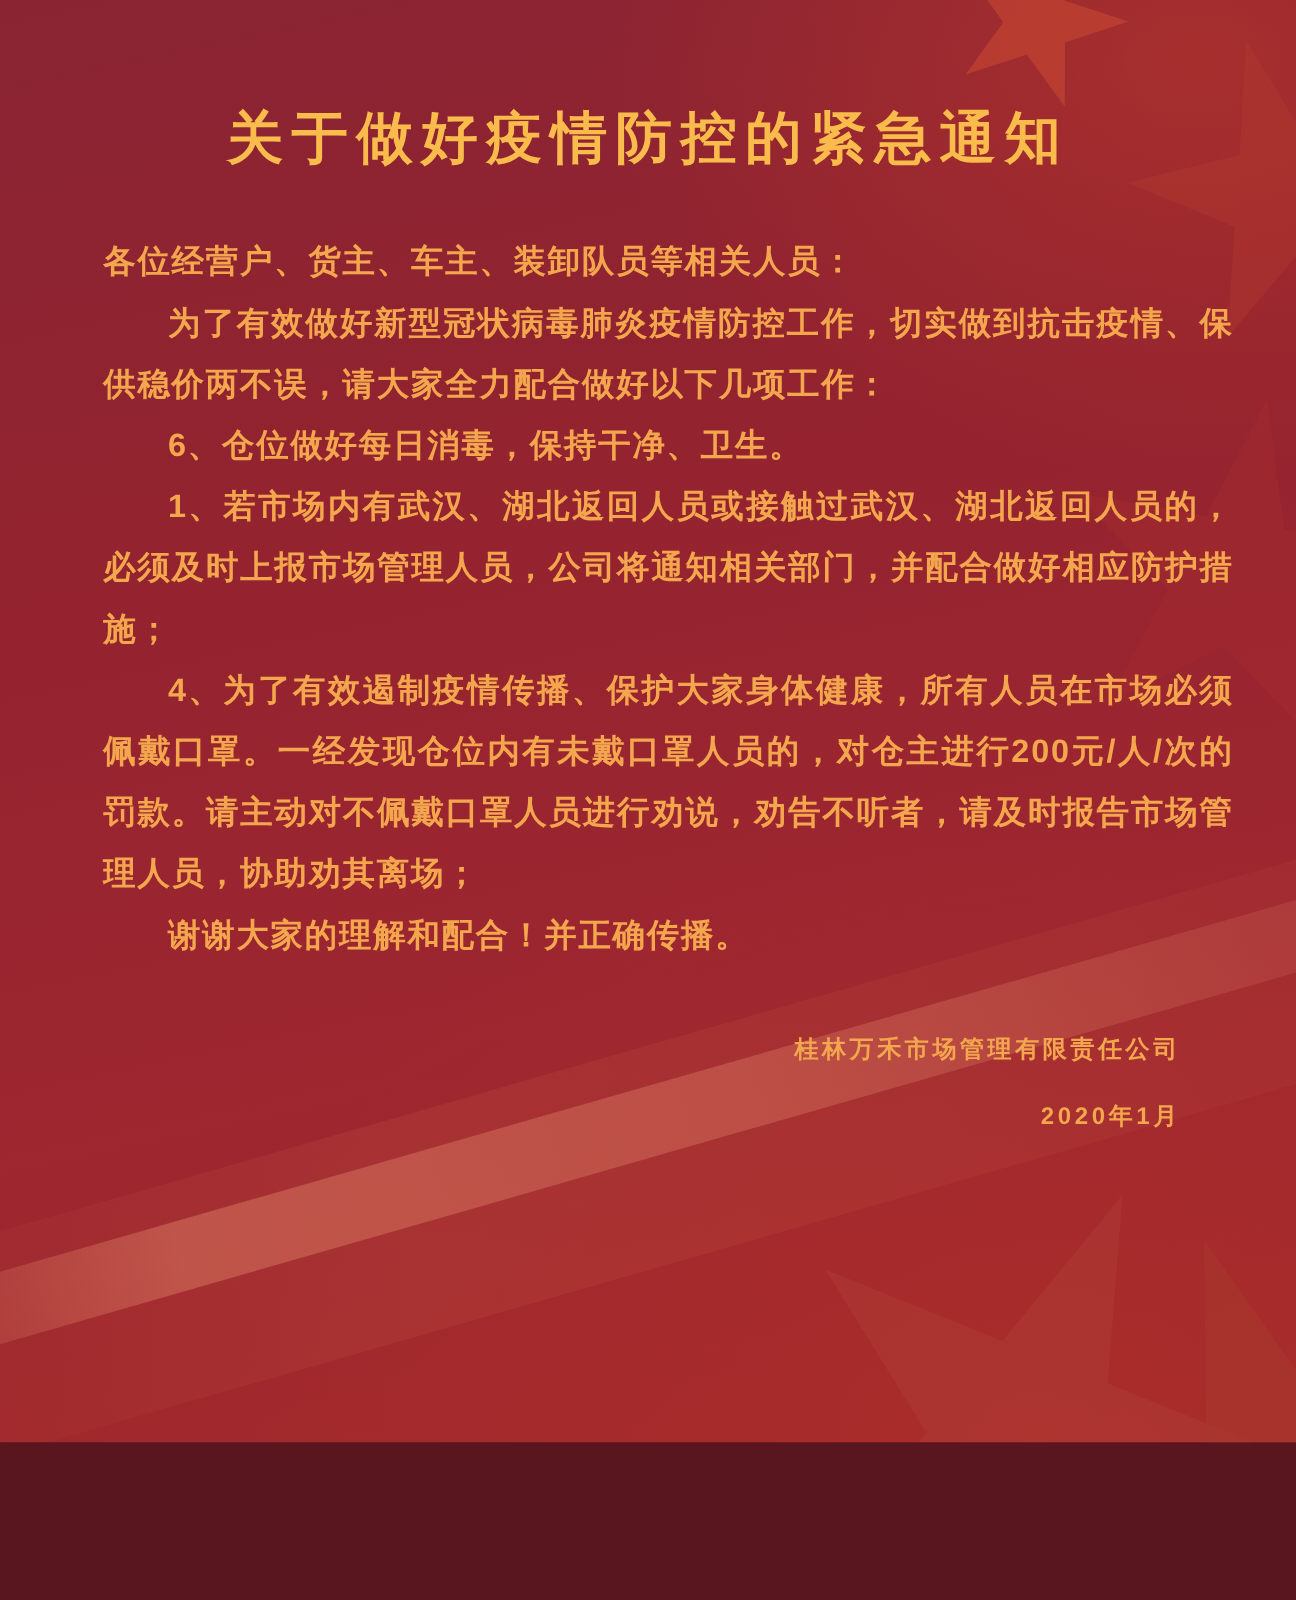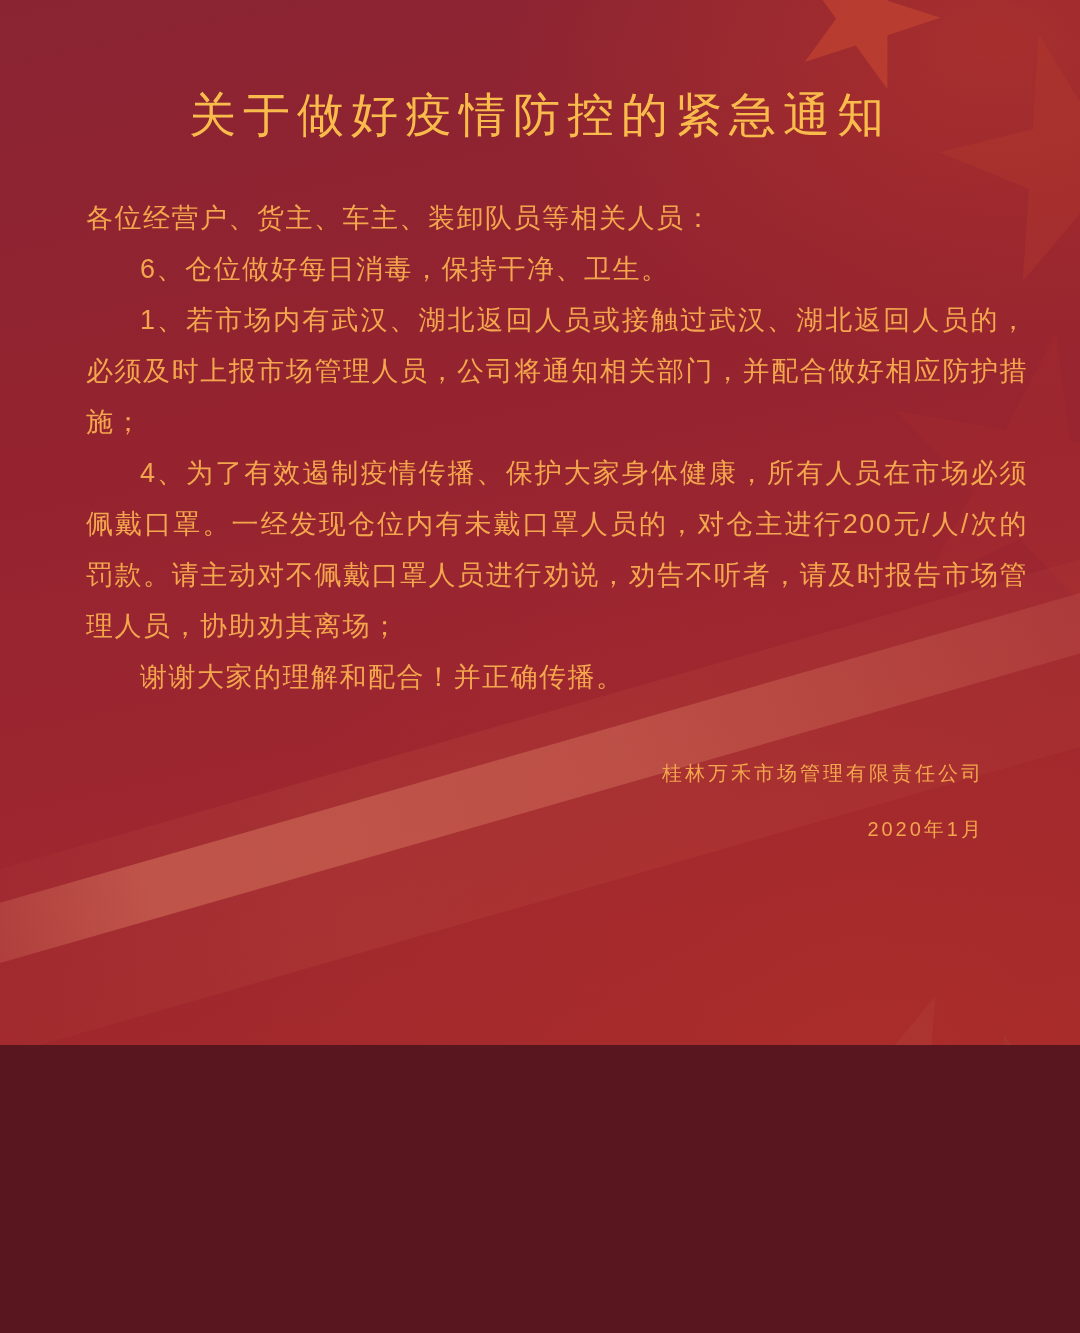--- a/index.html
+++ b/index.html
@@ -3,29 +3,29 @@
 <meta charset="utf-8">
 <style>
   html, body {
     margin: 0;
     padding: 0;
     background: #5a161f;
   }
   .poster {
     position: relative;
     width: 1080px;
-    height: 1045px;
+    height: 1202px;
     margin: 0 auto;
     overflow: hidden;
     background:
       radial-gradient(ellipse 700px 500px at 92% 4%, rgba(187,56,43,0.55), rgba(187,56,43,0) 70%),
       radial-gradient(ellipse 900px 700px at 80% 100%, rgba(178,48,40,0.45), rgba(178,48,40,0) 75%),
       linear-gradient(168deg, #8a2433 0%, #93232f 35%, #9c2630 62%, #a42a2b 100%);
     font-family: "Liberation Sans", "DejaVu Sans", sans-serif;
-    font-weight: normal;
+    font-weight: bold;
   }
 
   
   .star {
     position: absolute;
     clip-path: polygon(50% 0%, 61% 35%, 98% 35%, 68% 57%, 79% 91%, 50% 70%, 21% 91%, 32% 57%, 2% 35%, 39% 35%);
   }
   .star-top-small {
     left: 790px; top: -58px;
     width: 150px; height: 150px;
@@ -127,20 +127,21 @@
   <div class="star star-mid-right-faint"></div>
   <div class="star star-bottom-outline"></div>
   <div class="star star-bottom-big"></div>
   <div class="streak-soft"></div>
   <div class="streak"></div>
 
   <div class="title">关于做好疫情防控的紧急通知</div>
 
   <div class="content">
     <p>各位经营户、货主、车主、装卸队员等相关人员：</p>
+    <p class="indent">为了有效做好新型冠状病毒肺炎疫情防控工作，切实做到抗击疫情、保供稳价两不误，请大家全力配合做好以下几项工作：</p>
     <p class="indent">6、仓位做好每日消毒，保持干净、卫生。</p>
     <p class="indent">1、若市场内有武汉、湖北返回人员或接触过武汉、湖北返回人员的，必须及时上报市场管理人员，公司将通知相关部门，并配合做好相应防护措施；</p>
     <p class="indent">4、为了有效遏制疫情传播、保护大家身体健康，所有人员在市场必须佩戴口罩。一经发现仓位内有未戴口罩人员的，对仓主进行200元/人/次的罚款。请主动对不佩戴口罩人员进行劝说，劝告不听者，请及时报告市场管理人员，协助劝其离场；</p>
     <p class="indent">谢谢大家的理解和配合！并正确传播。</p>
   </div>
 
   <div class="signature-block">
     <div>桂林万禾市场管理有限责任公司</div>
     <div>2020年1月</div>
   </div>

